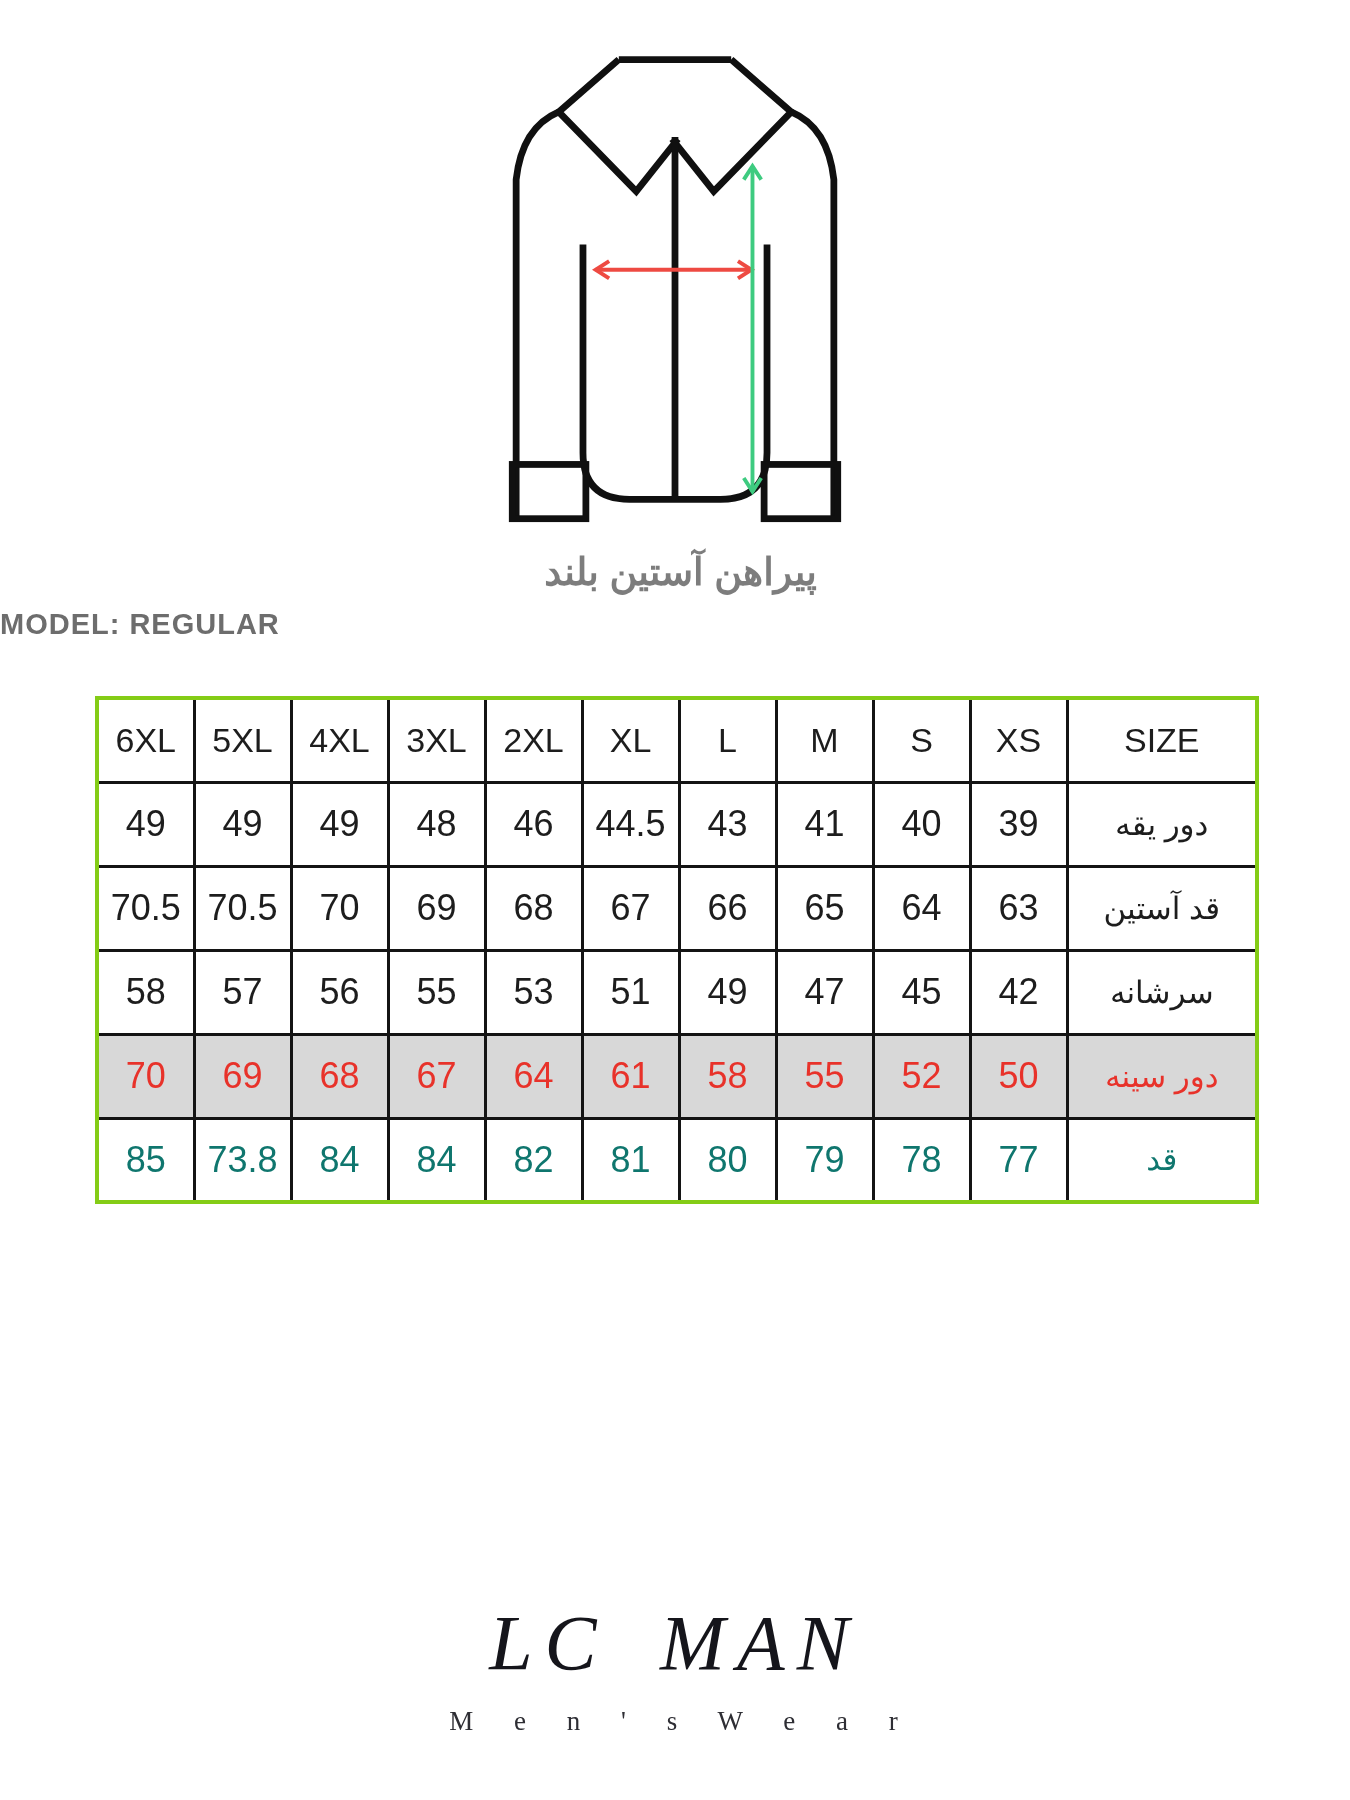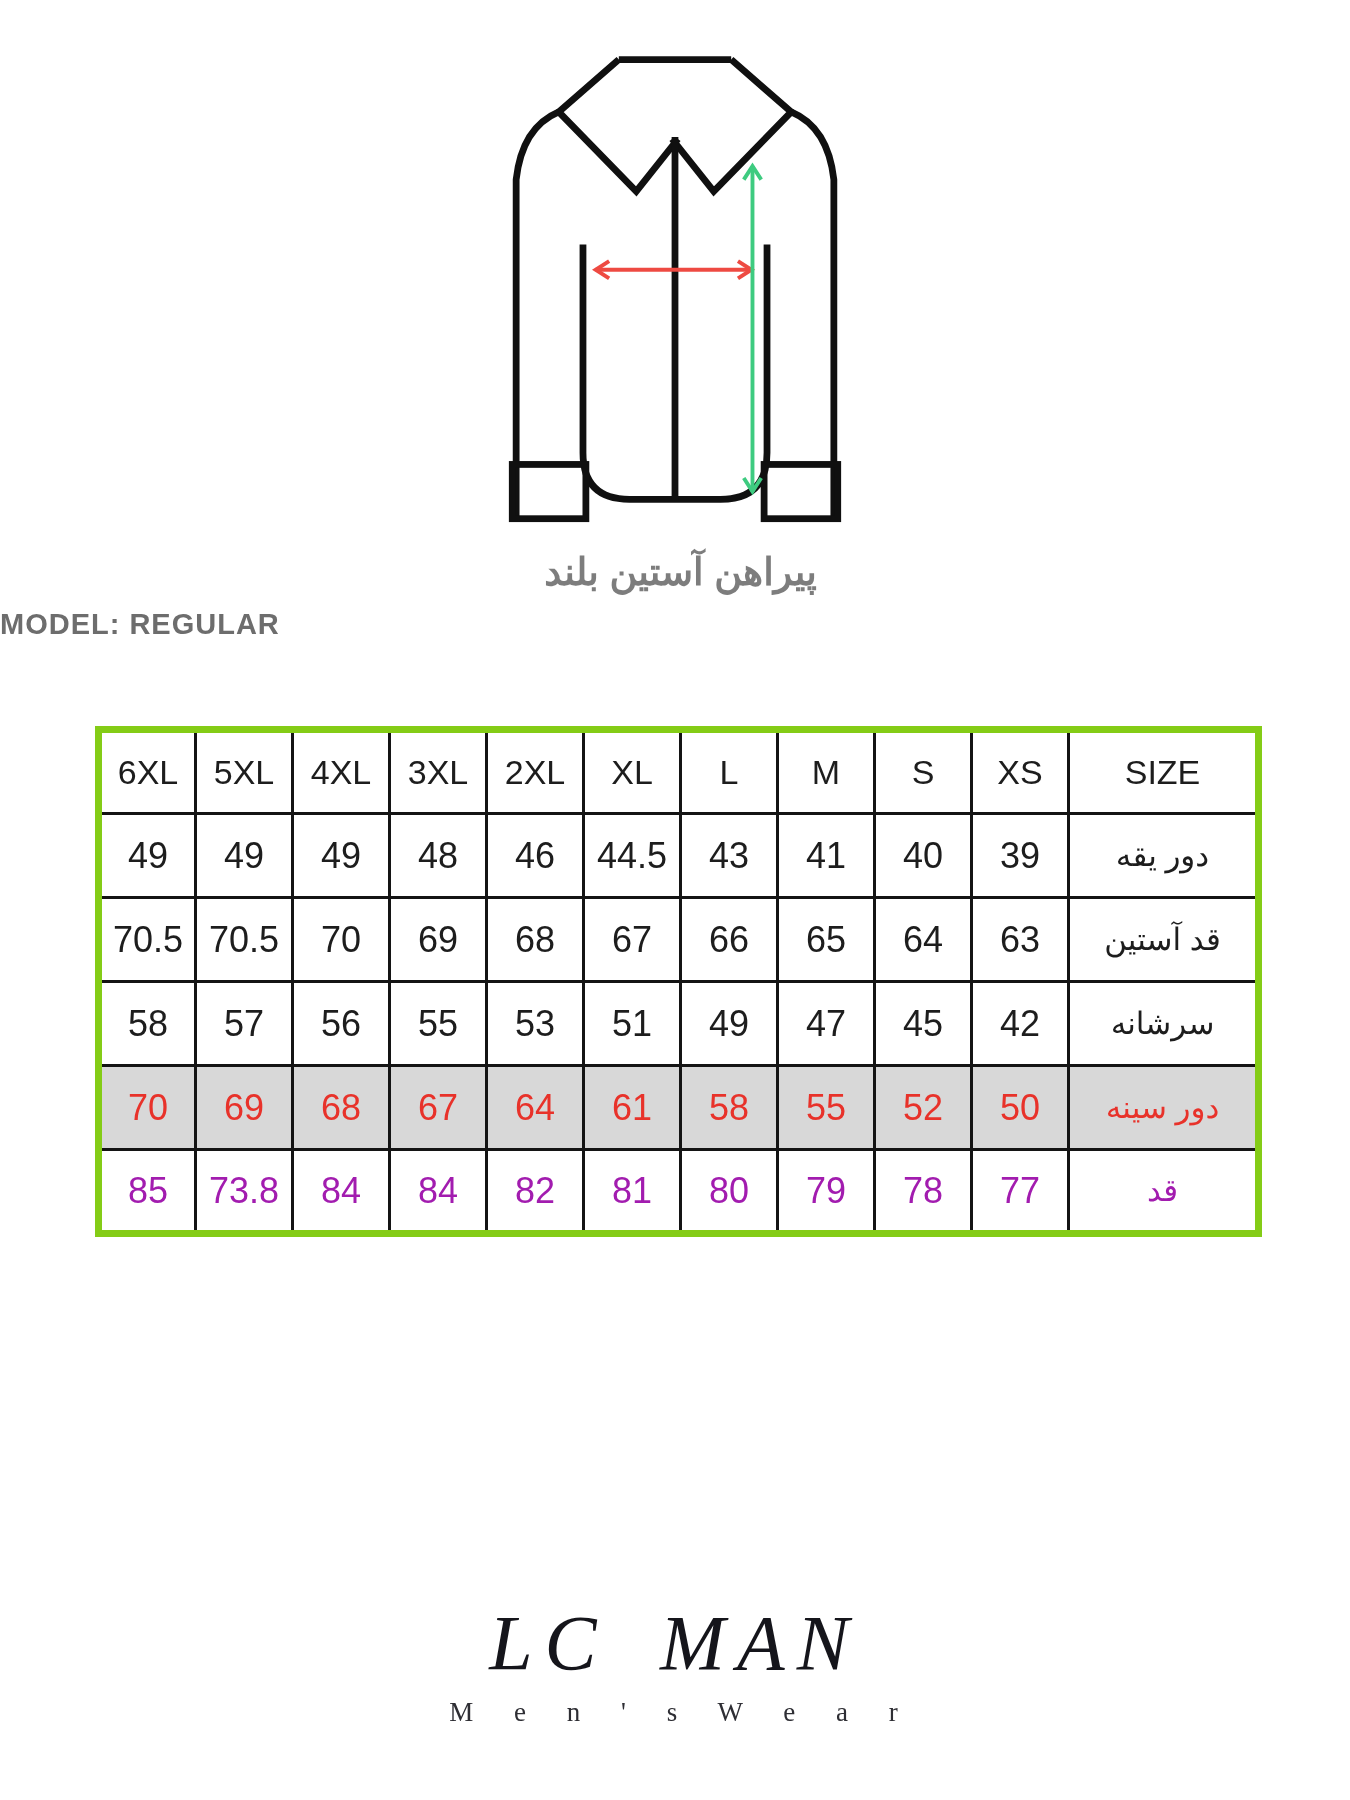--- a/index.html
+++ b/index.html
@@ -7,37 +7,37 @@
   body { position:relative; overflow:hidden; font-family:"Liberation Sans", sans-serif; }
 
   .shirt-wrap { position:absolute; top:46px; left:0; right:0; display:flex; justify-content:center; }
   .shirt-wrap svg { width:408px; height:494px; }
 
   .fa-title { position:absolute; top:550px; left:11px; right:0; text-align:center;
               font-size:38px; font-weight:bold; color:#7d7d7d; }
   .model-label { position:absolute; top:608px; left:0; right:0; text-align:left;
                  font-size:29px; font-weight:bold; color:#6d6d6d; letter-spacing:1px; }
 
-  .size-table { position:absolute; top:726px; left:95px; width:1160px;
+  .size-table { position:absolute; top:696px; left:95px; width:1160px;
                 border-collapse:collapse; table-layout:fixed;
-                border:7px solid #84cc16; }
+                border:4px solid #84cc16; }
   .size-table th, .size-table td { border:3px solid #141414; text-align:center;
                 vertical-align:middle; height:84px; font-size:36px; font-weight:400;
                 color:#1d1d1d; background:#ffffff; }
   .size-table th { font-size:34px; }
   .size-table .label-cell { font-size:31px; }
   .chest-row td { background:#d8d8d8; color:#e8322a; }
-  .length-row td { color:#a21caf; }
+  .length-row td { color:#0f766e; }
   .note-cell { height:108px; font-size:34px; color:#222222; font-weight:400; }
 
   .logo { position:absolute; top:1604px; left:0; right:0; text-align:center; }
   .logo-main { font-family:"Liberation Serif", serif; font-size:78px; color:#15151b;
                letter-spacing:12px; word-spacing:20px; line-height:1;font-style:italic; }
   .logo-sub  { font-family:"Liberation Serif", serif; font-size:27px; color:#2e2e34;
-               letter-spacing:17px; margin-top:15px; margin-left:14px; }
+               letter-spacing:17px; margin-top:24px; margin-left:14px; }
 </style>
 </head>
 <body>
 
 <div class="shirt-wrap">
   <svg viewBox="0 0 420 510" fill="none" stroke="#101010" stroke-width="7">
 
     <path d="M152,14 L268,14"></path>
     <path d="M152,14 L90,68 L170,150 L213,96"></path>
     <path d="M268,14 L330,68 L250,150 L207,96"></path>

